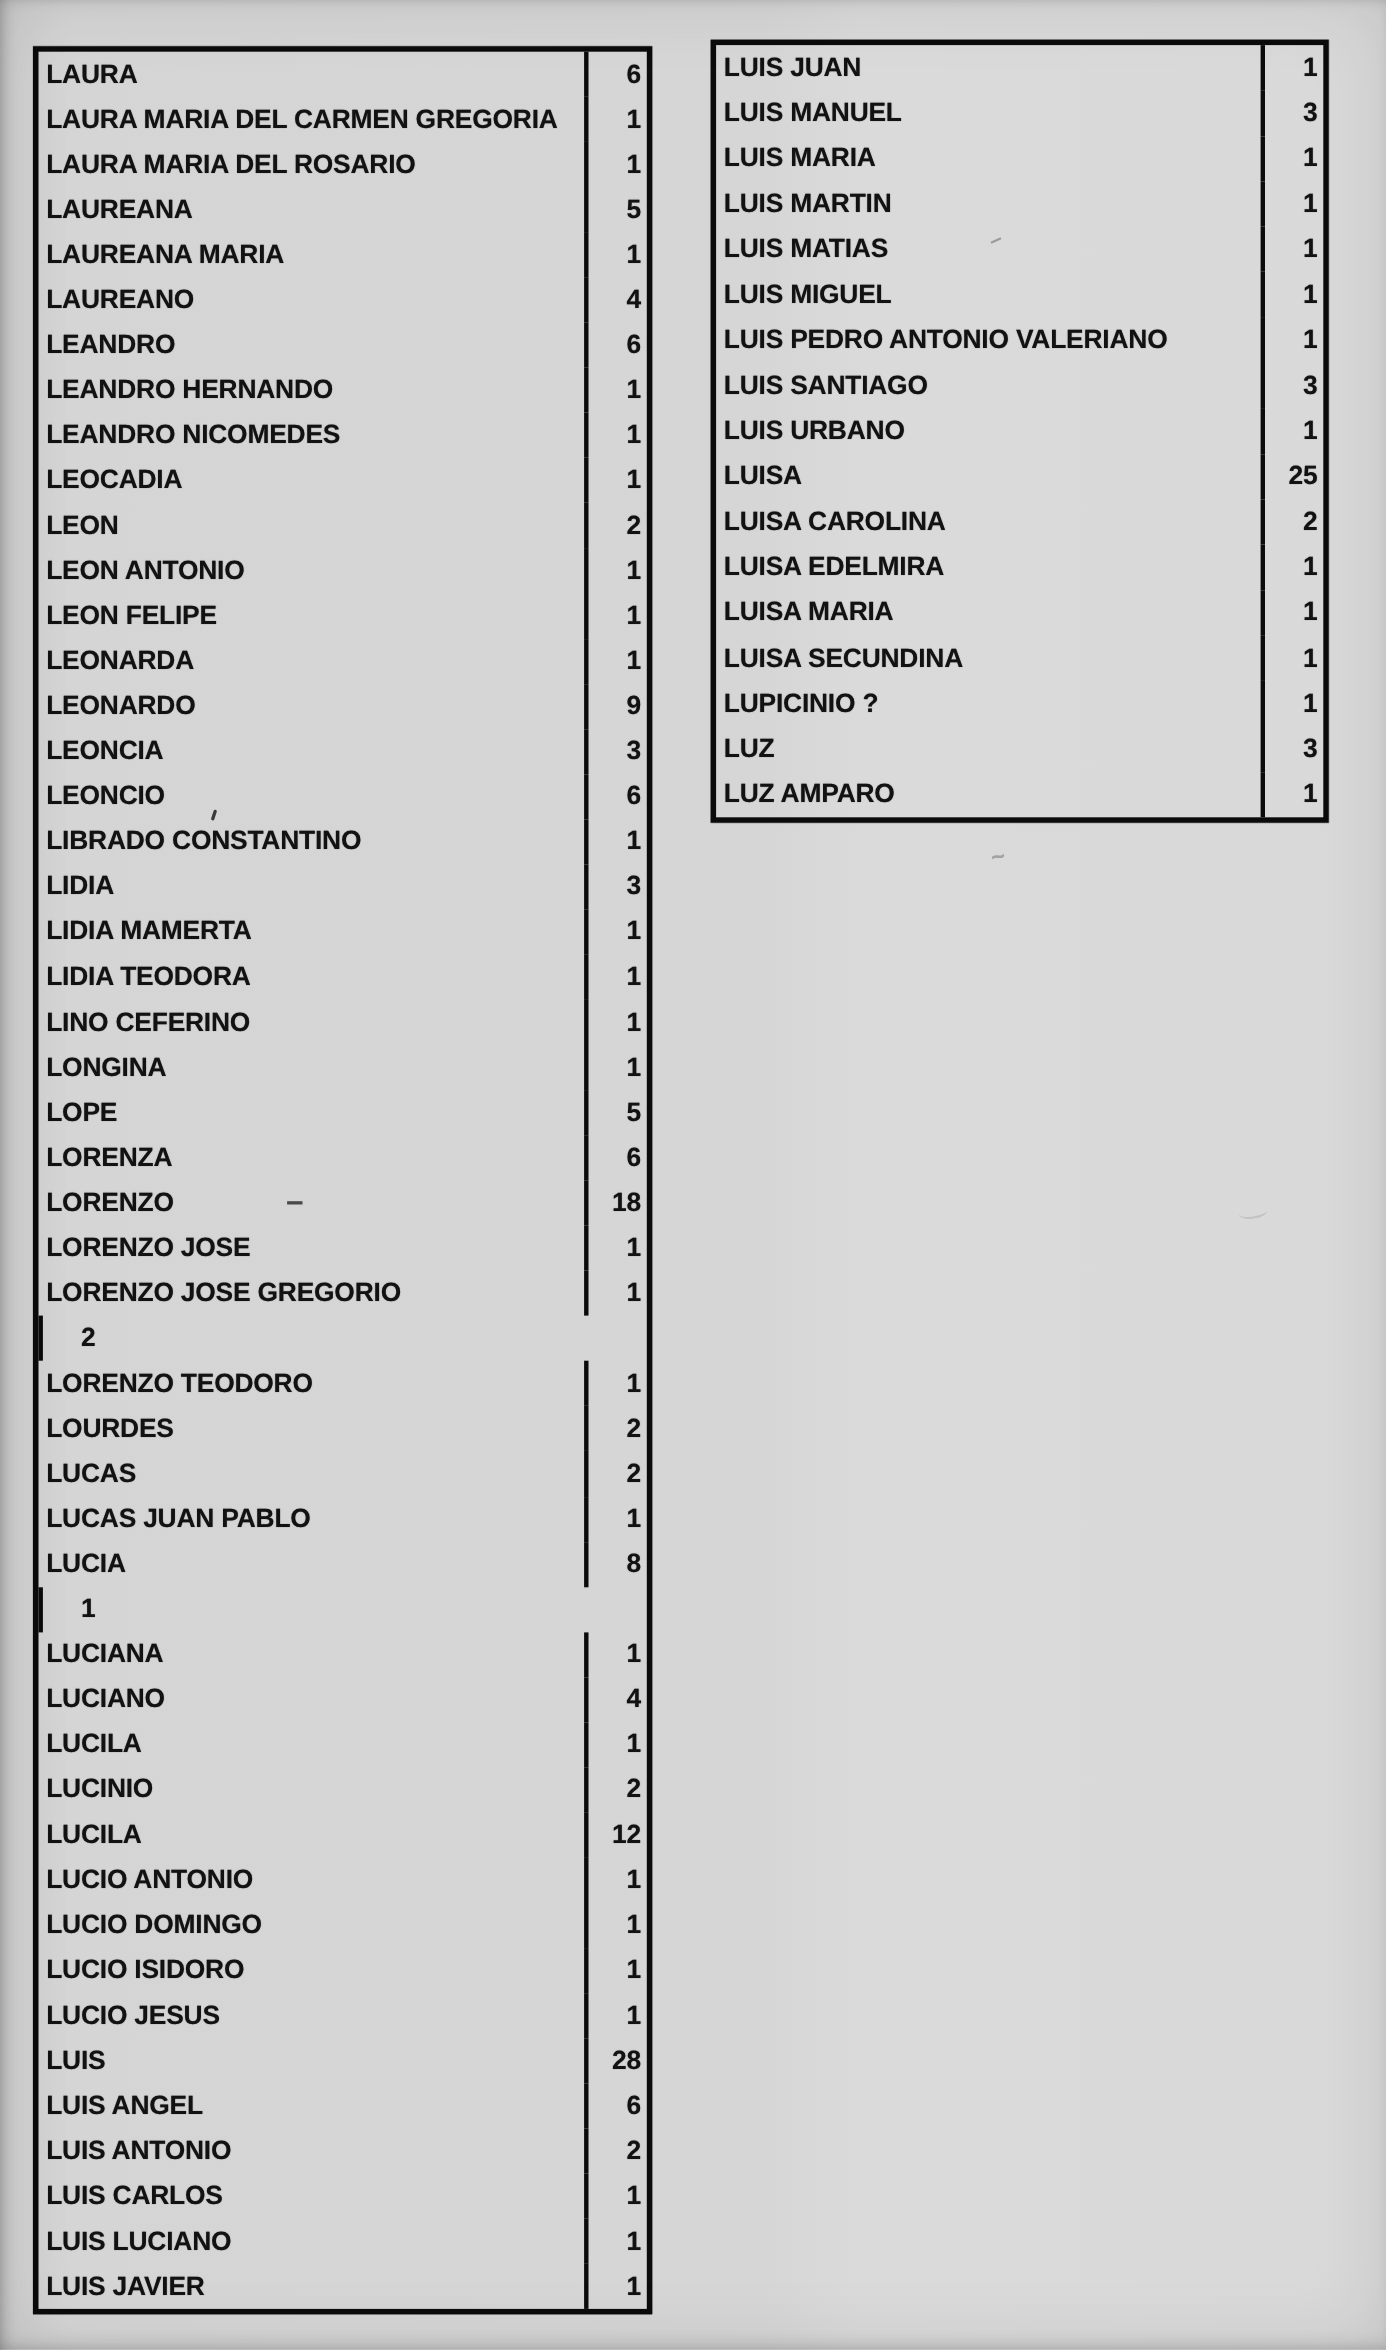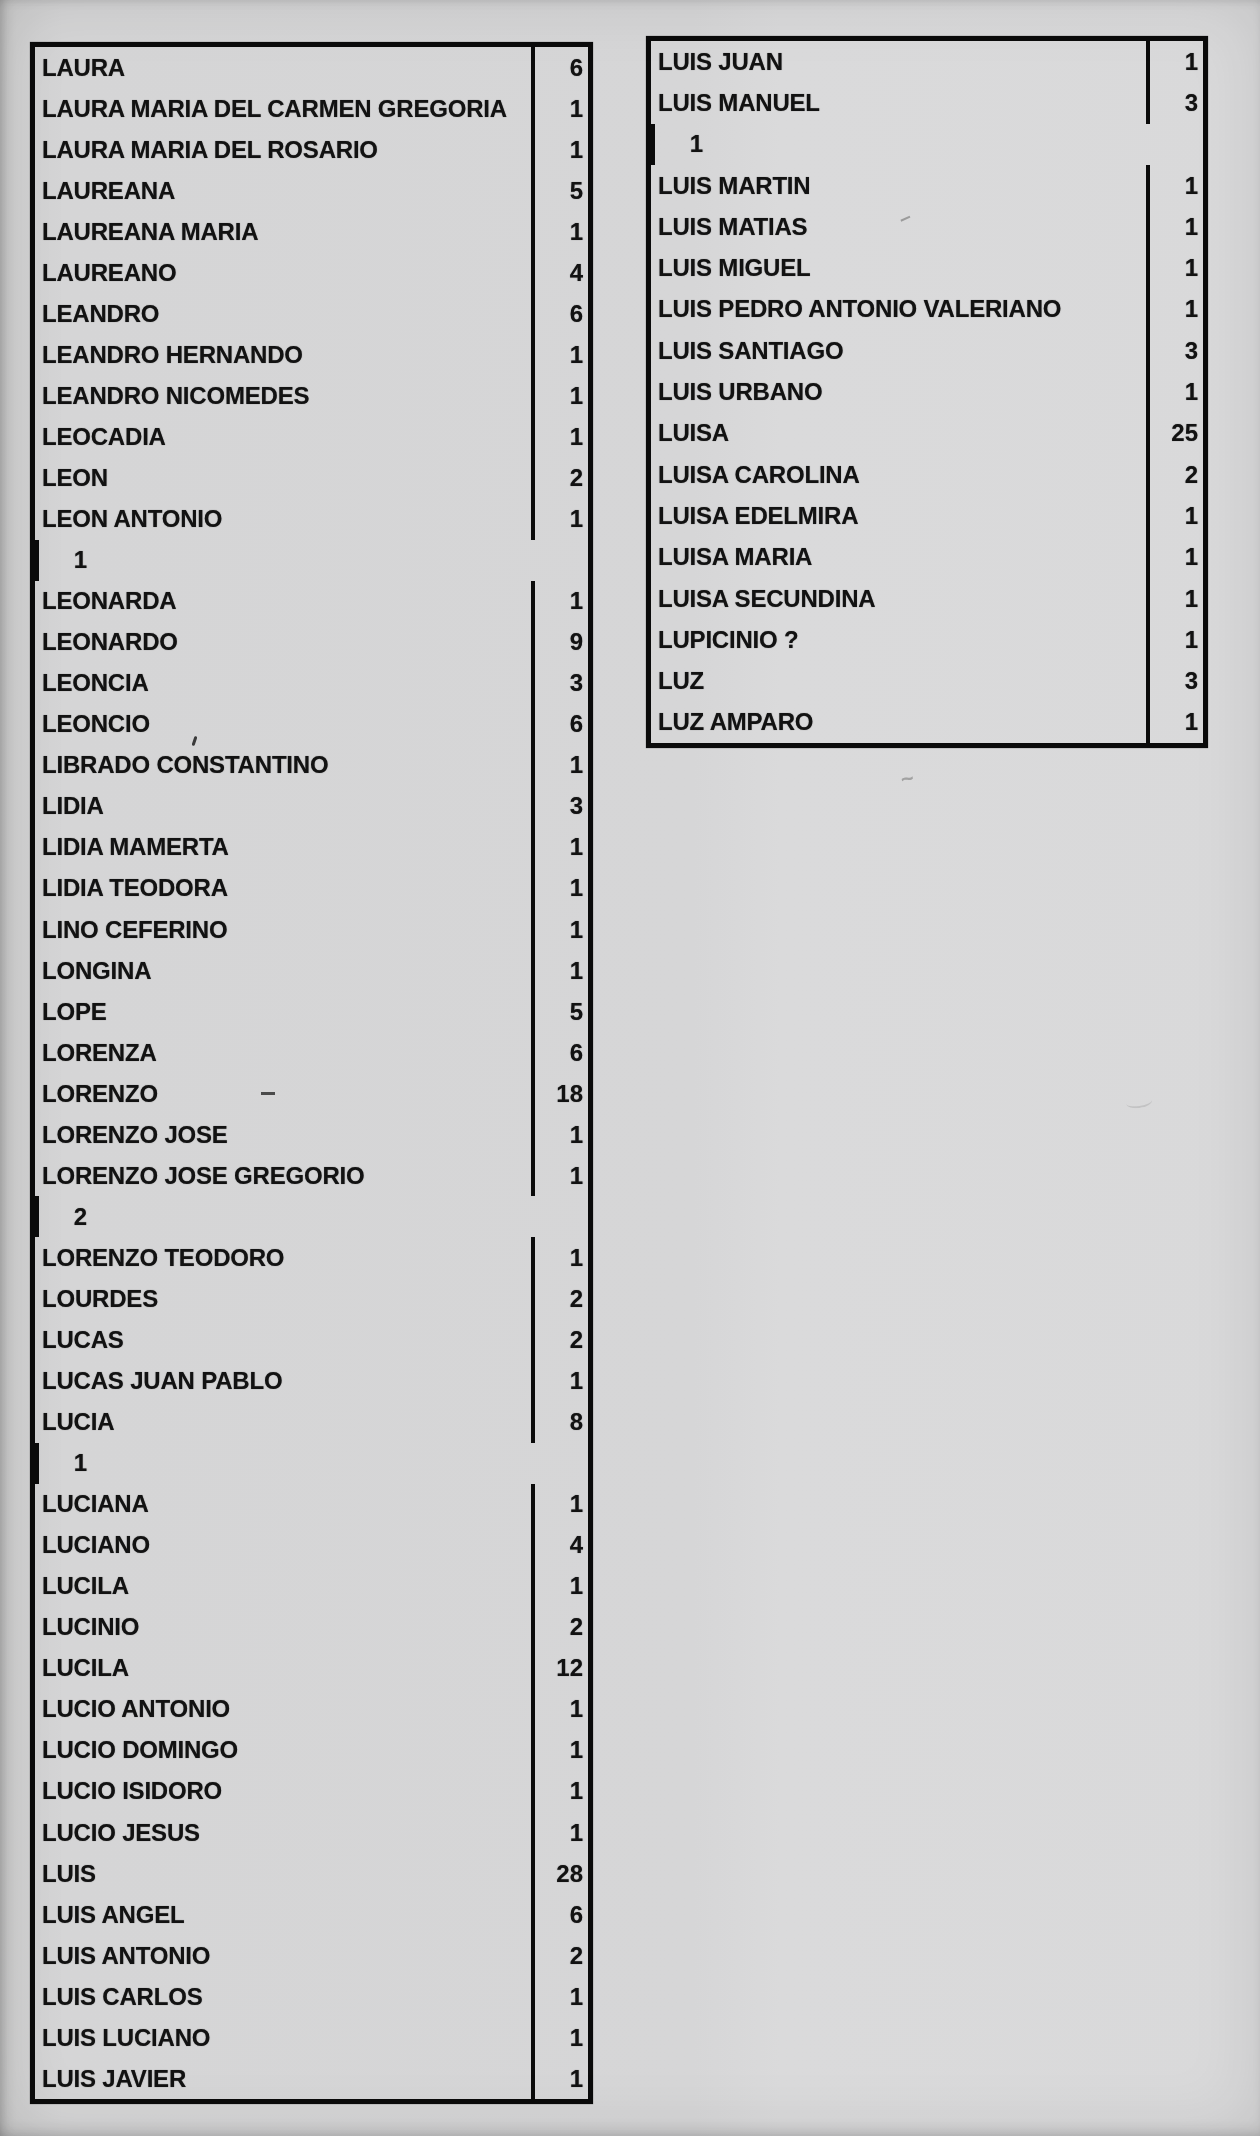--- a/index.html
+++ b/index.html
@@ -174,20 +174,21 @@
     <span class="name-cell">LEON</span>
     <span class="count-cell">2</span>
   </div>
 
   <div class="row">
     <span class="name-cell">LEON ANTONIO</span>
     <span class="count-cell">1</span>
   </div>
 
   <div class="row">
+    <span class="name-cell">LEON FELIPE</span>
     <span class="count-cell">1</span>
   </div>
 
   <div class="row">
     <span class="name-cell">LEONARDA</span>
     <span class="count-cell">1</span>
   </div>
 
   <div class="row">
     <span class="name-cell">LEONARDO</span>
@@ -373,20 +374,21 @@
     <span class="name-cell">LUIS JUAN</span>
     <span class="count-cell">1</span>
   </div>
 
   <div class="row">
     <span class="name-cell">LUIS MANUEL</span>
     <span class="count-cell">3</span>
   </div>
 
   <div class="row">
+    <span class="name-cell">LUIS MARIA</span>
     <span class="count-cell">1</span>
   </div>
 
   <div class="row">
     <span class="name-cell">LUIS MARTIN</span>
     <span class="count-cell">1</span>
   </div>
 
   <div class="row">
     <span class="name-cell">LUIS MATIAS</span>

